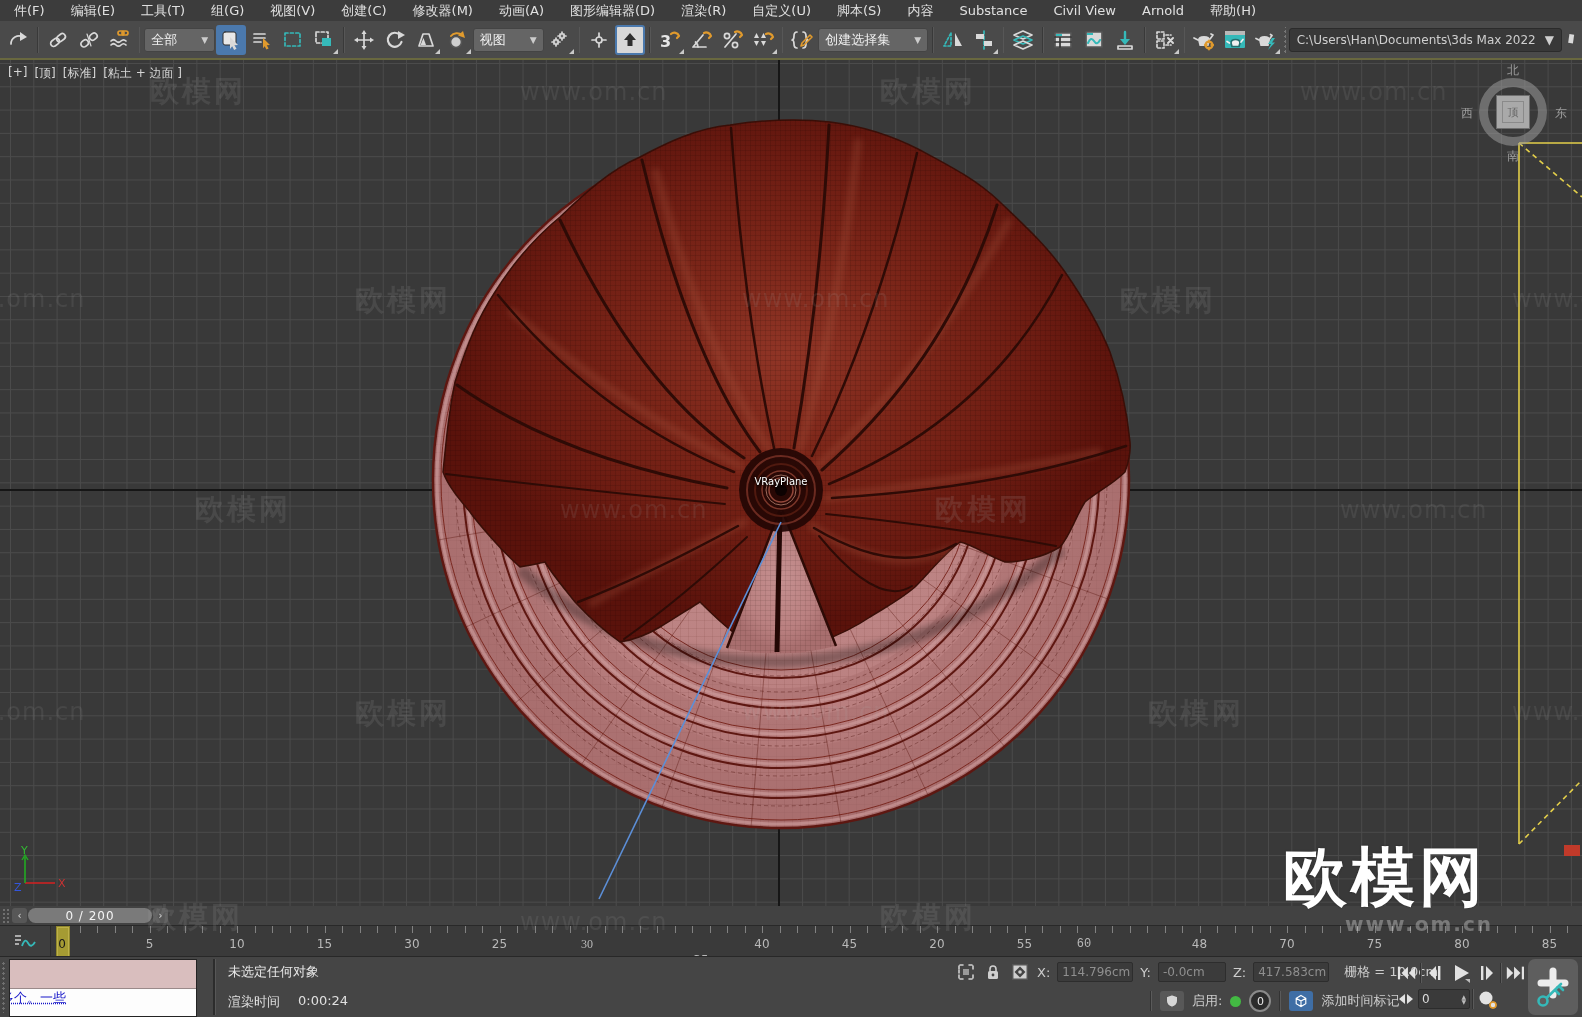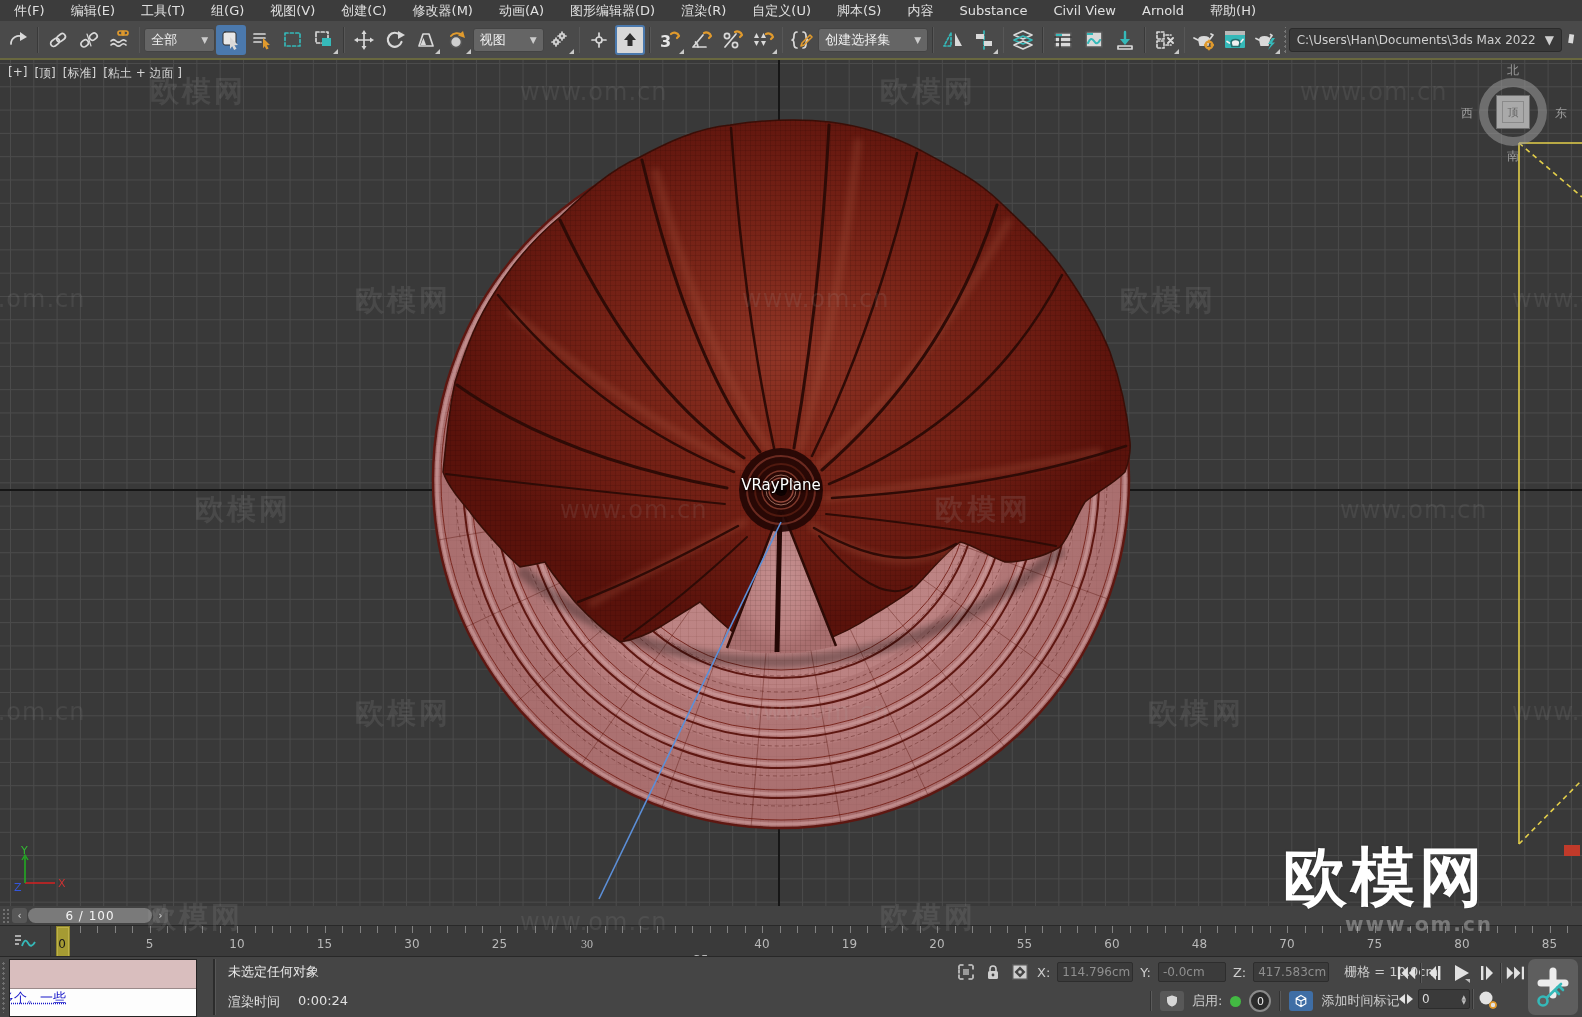--- a/index.html
+++ b/index.html
@@ -28,21 +28,21 @@
   .grip{width:6px;height:26px;margin:0 2px;background-image:radial-gradient(circle,#777 1px,transparent 1.3px);background-size:5px 5px;background-position:1px 2px;}
   
   .viewport{position:absolute;top:60px;left:0;width:1582px;height:846px;background-color:#393939;overflow:hidden;
      background-image:linear-gradient(#4b4b4b 1px,transparent 1px),linear-gradient(90deg,#4b4b4b 1px,transparent 1px);
      background-size:23.3px 23.3px;background-position:10px 3px;}
   .axis-h{position:absolute;left:0;right:0;top:429px;height:2px;background:#161616;}
   .axis-v{position:absolute;top:0;bottom:0;left:778px;width:2px;background:#161616;}
   .scene{position:absolute;inset:0;}
   .vplabel{position:absolute;top:5px;left:8px;font-size:12px;color:#d6d6d6;display:flex;gap:7px;z-index:6;}
   .vplabel span{cursor:default;}
-  .objlabel{position:absolute;left:719px;top:416px;width:124px;text-align:center;font-size:15px;color:#fff;
+  .objlabel{position:absolute;left:719px;top:416px;width:124px;text-align:center;font-size:10px;color:#fff;
             text-shadow:0 1px 2px #000,0 0 3px #000;z-index:5;}
   
   .viewcube{position:absolute;left:1473px;top:12px;width:80px;height:80px;z-index:7;}
   .vc-ring{position:absolute;left:6px;top:6px;width:50px;height:50px;border:9px solid rgba(155,155,155,.55);border-radius:50%;}
   .vc-face{position:absolute;left:23px;top:23px;width:32px;height:32px;background:#a9a9a9;border:1px solid #6f6f6f;
            display:flex;align-items:center;justify-content:center;font-size:11px;color:#666;}
   .vc-face::after{content:'';position:absolute;inset:5px;border:1px solid #8a8a8a;}
   .vc-n,.vc-s,.vc-w,.vc-e{position:absolute;font-size:12px;color:#9d9d9d;}
   .vc-n{left:34px;top:-10px;} .vc-s{left:34px;top:76px;} .vc-w{left:-12px;top:33px;} .vc-e{left:82px;top:33px;}
   
@@ -549,21 +549,21 @@
       <path d="M14 15l3-5 3 5" fill="none" stroke="#22aa22" stroke-width="1.4"></path>
       <text x="50" y="42" font-size="11" fill="#cc3333">X</text>
       <text x="13" y="9" font-size="11" fill="#33bb33">Y</text>
       <text x="6" y="46" font-size="11" fill="#3355dd">Z</text>
     </svg>
   </div>
 
   <div class="timeslider">
     <div class="ts-grip"></div>
     <div class="ts-btn">‹</div>
-    <div class="ts-pill">6 / 100</div>
+    <div class="ts-pill">0 / 200</div>
     <div class="ts-btn">›</div>
   </div>
 
   <div class="trackbar">
     <div class="tb-iconbox">
       <svg width="26" height="20" viewBox="0 0 26 20">
           <path d="M3 4h6M3 8h6M3 12h4" stroke="#cfcfcf" stroke-width="1.4" fill="none"></path>
           <path d="M10 14q3-9 6-3t7-1" stroke="#35b9b9" stroke-width="1.8" fill="none"></path>
         </svg>
     </div>
@@ -617,39 +617,39 @@
         <div class="tick" style="left: 659.5px;"></div>
         <div class="tick" style="left: 677px;"></div>
         <div class="tick" style="left: 694.5px;"></div>
         <div class="tick" style="left: 712px;"></div>
         <div class="ticknum" style="left: 712px;">40</div>
         <div class="tick" style="left: 729.5px;"></div>
         <div class="tick" style="left: 747px;"></div>
         <div class="tick" style="left: 764.5px;"></div>
         <div class="tick" style="left: 782px;"></div>
         <div class="tick" style="left: 799.5px;"></div>
-        <div class="ticknum" style="left: 799.5px;">19</div>
+        <div class="ticknum" style="left: 799.5px;">45</div>
         <div class="tick" style="left: 817px;"></div>
         <div class="tick" style="left: 834.5px;"></div>
         <div class="tick" style="left: 852px;"></div>
         <div class="tick" style="left: 869.5px;"></div>
         <div class="tick" style="left: 887px;"></div>
         <div class="ticknum" style="left: 887px;">20</div>
         <div class="tick" style="left: 904.5px;"></div>
         <div class="tick" style="left: 922px;"></div>
         <div class="tick" style="left: 939.5px;"></div>
         <div class="tick" style="left: 957px;"></div>
         <div class="tick" style="left: 974.5px;"></div>
         <div class="ticknum" style="left: 974.5px;">55</div>
         <div class="tick" style="left: 992px;"></div>
         <div class="tick" style="left: 1009.5px;"></div>
         <div class="tick" style="left: 1027px;"></div>
         <div class="tick" style="left: 1044.5px;"></div>
         <div class="tick" style="left: 1062px;"></div>
-        <div class="ticknum" style="left: 1062px;">60</div>
+        <div class="ticknum" style="left: 1034px; font-family: Liberation Mono, monospace;">60</div>
         <div class="tick" style="left: 1079.5px;"></div>
         <div class="tick" style="left: 1097px;"></div>
         <div class="tick" style="left: 1114.5px;"></div>
         <div class="tick" style="left: 1132px;"></div>
         <div class="tick" style="left: 1149.5px;"></div>
         <div class="ticknum" style="left: 1149.5px;">48</div>
         <div class="tick" style="left: 1167px;"></div>
         <div class="tick" style="left: 1184.5px;"></div>
         <div class="tick" style="left: 1202px;"></div>
         <div class="tick" style="left: 1219.5px;"></div>

